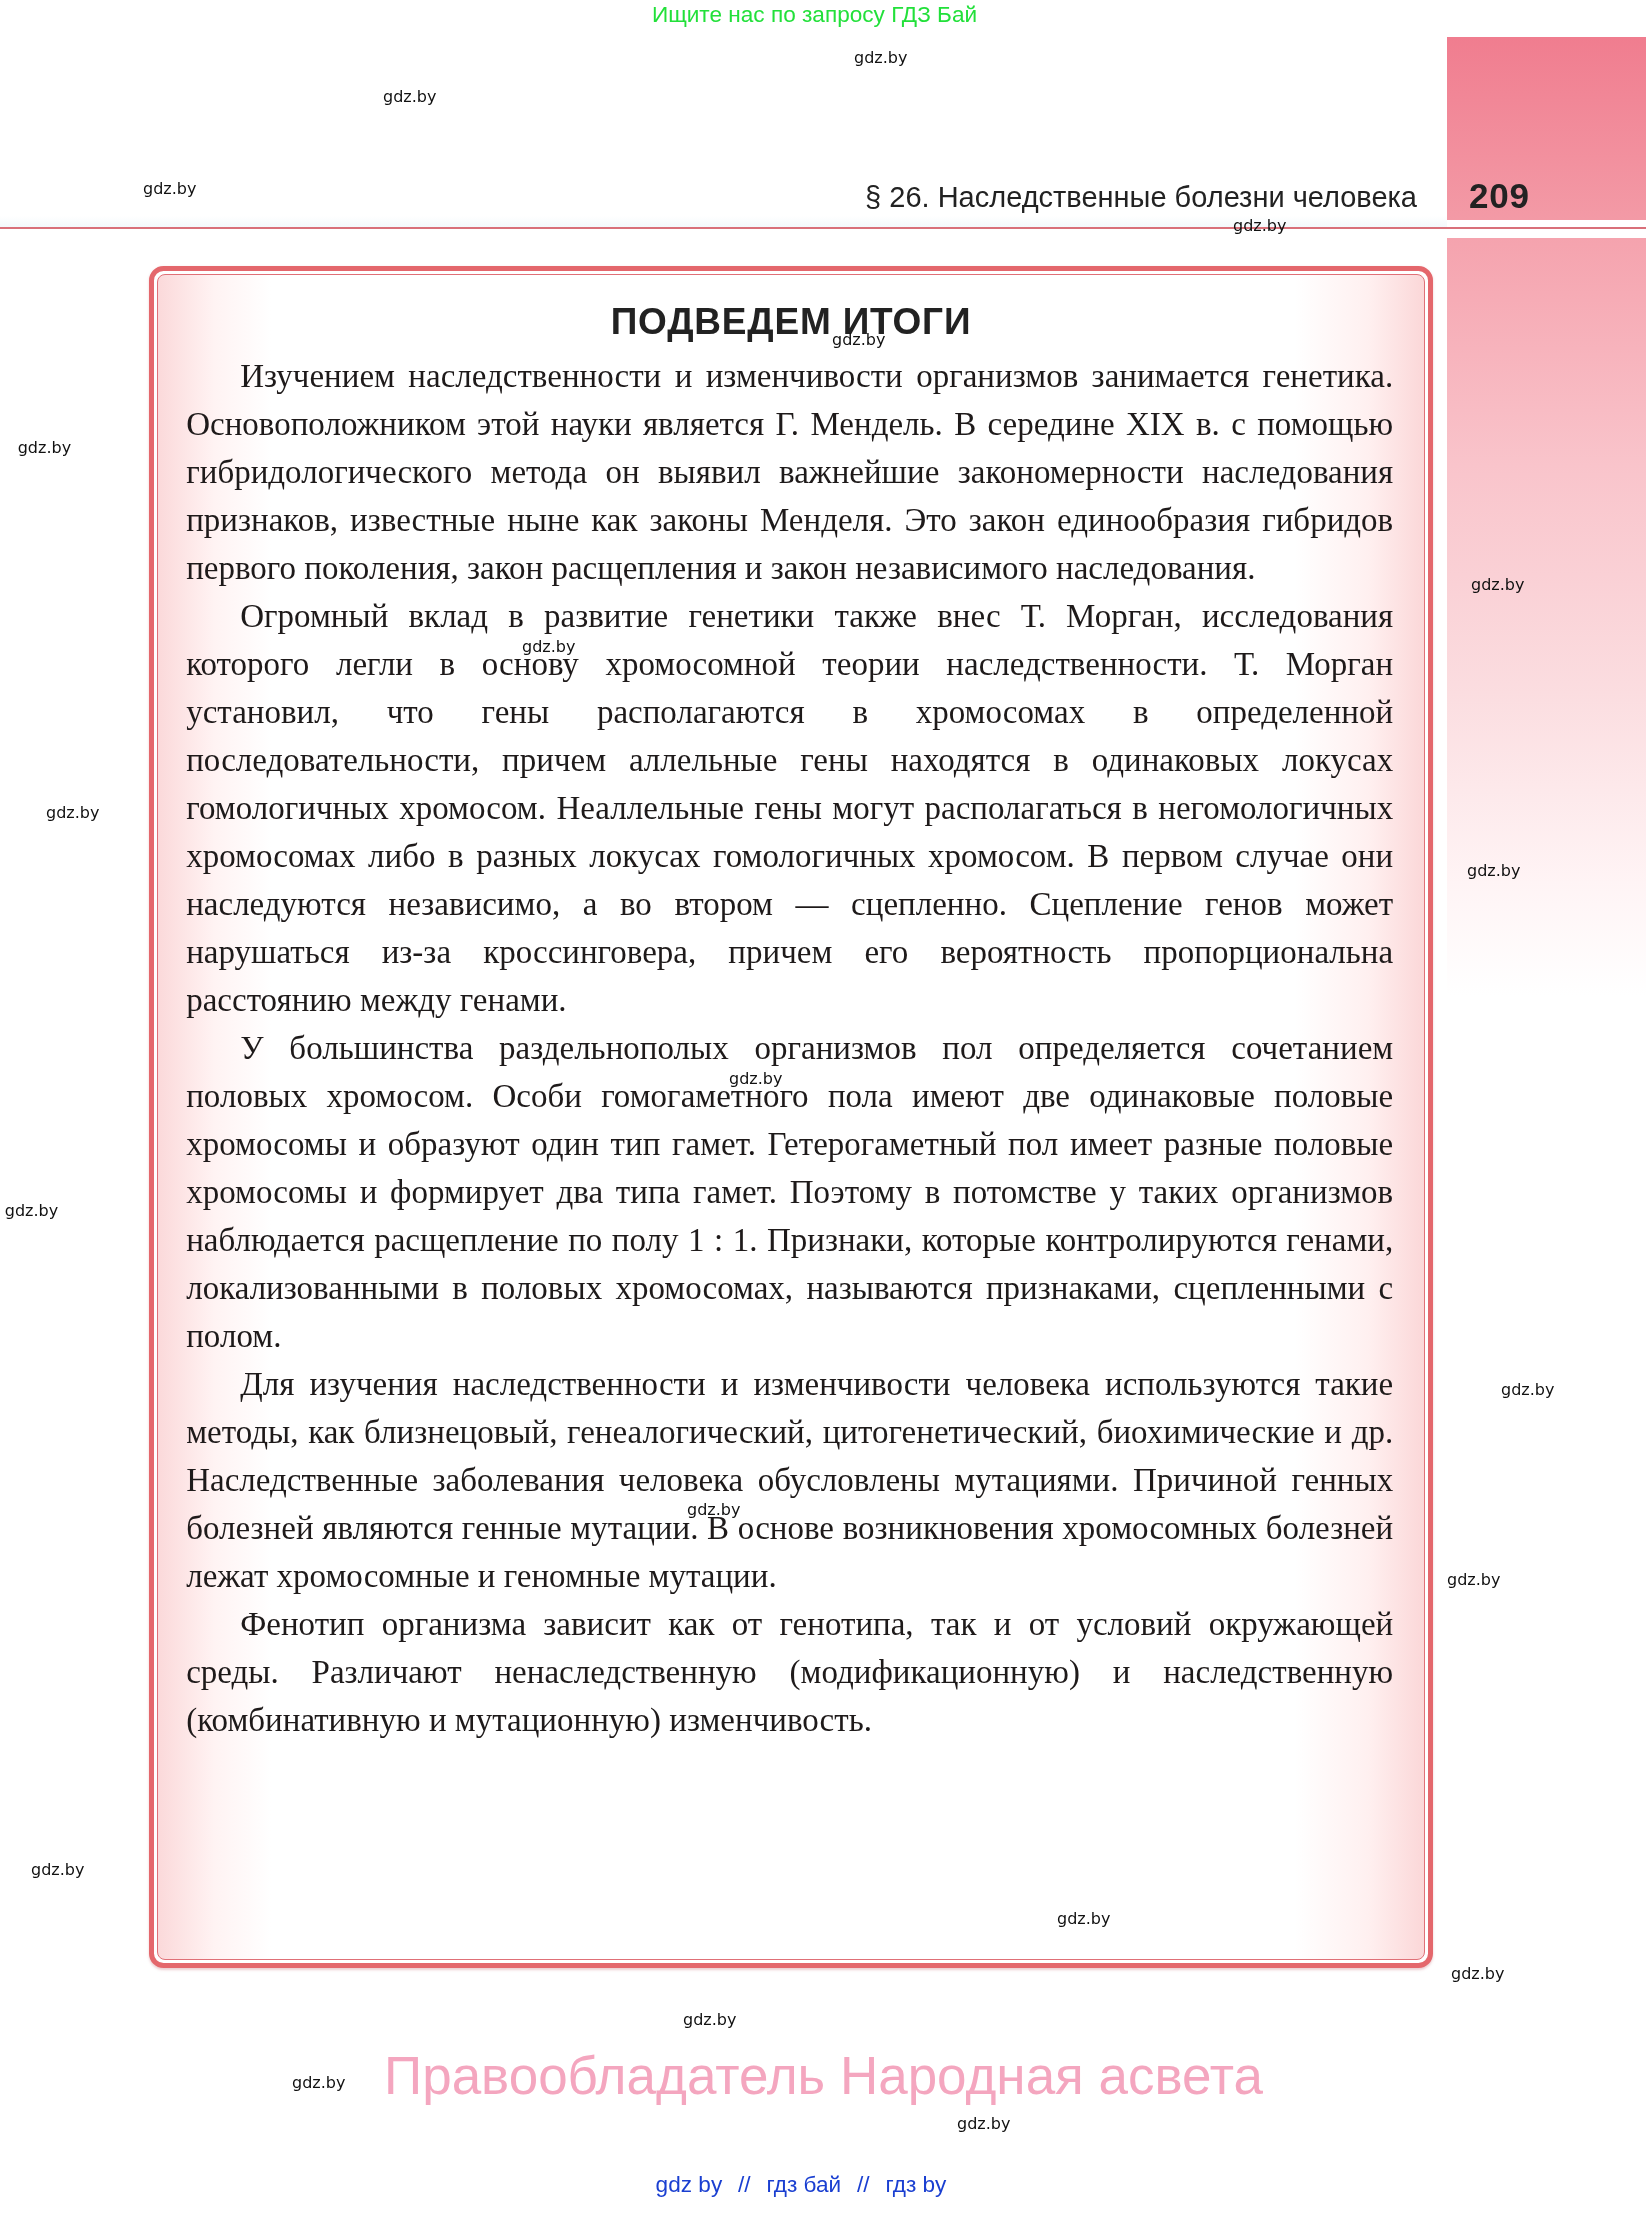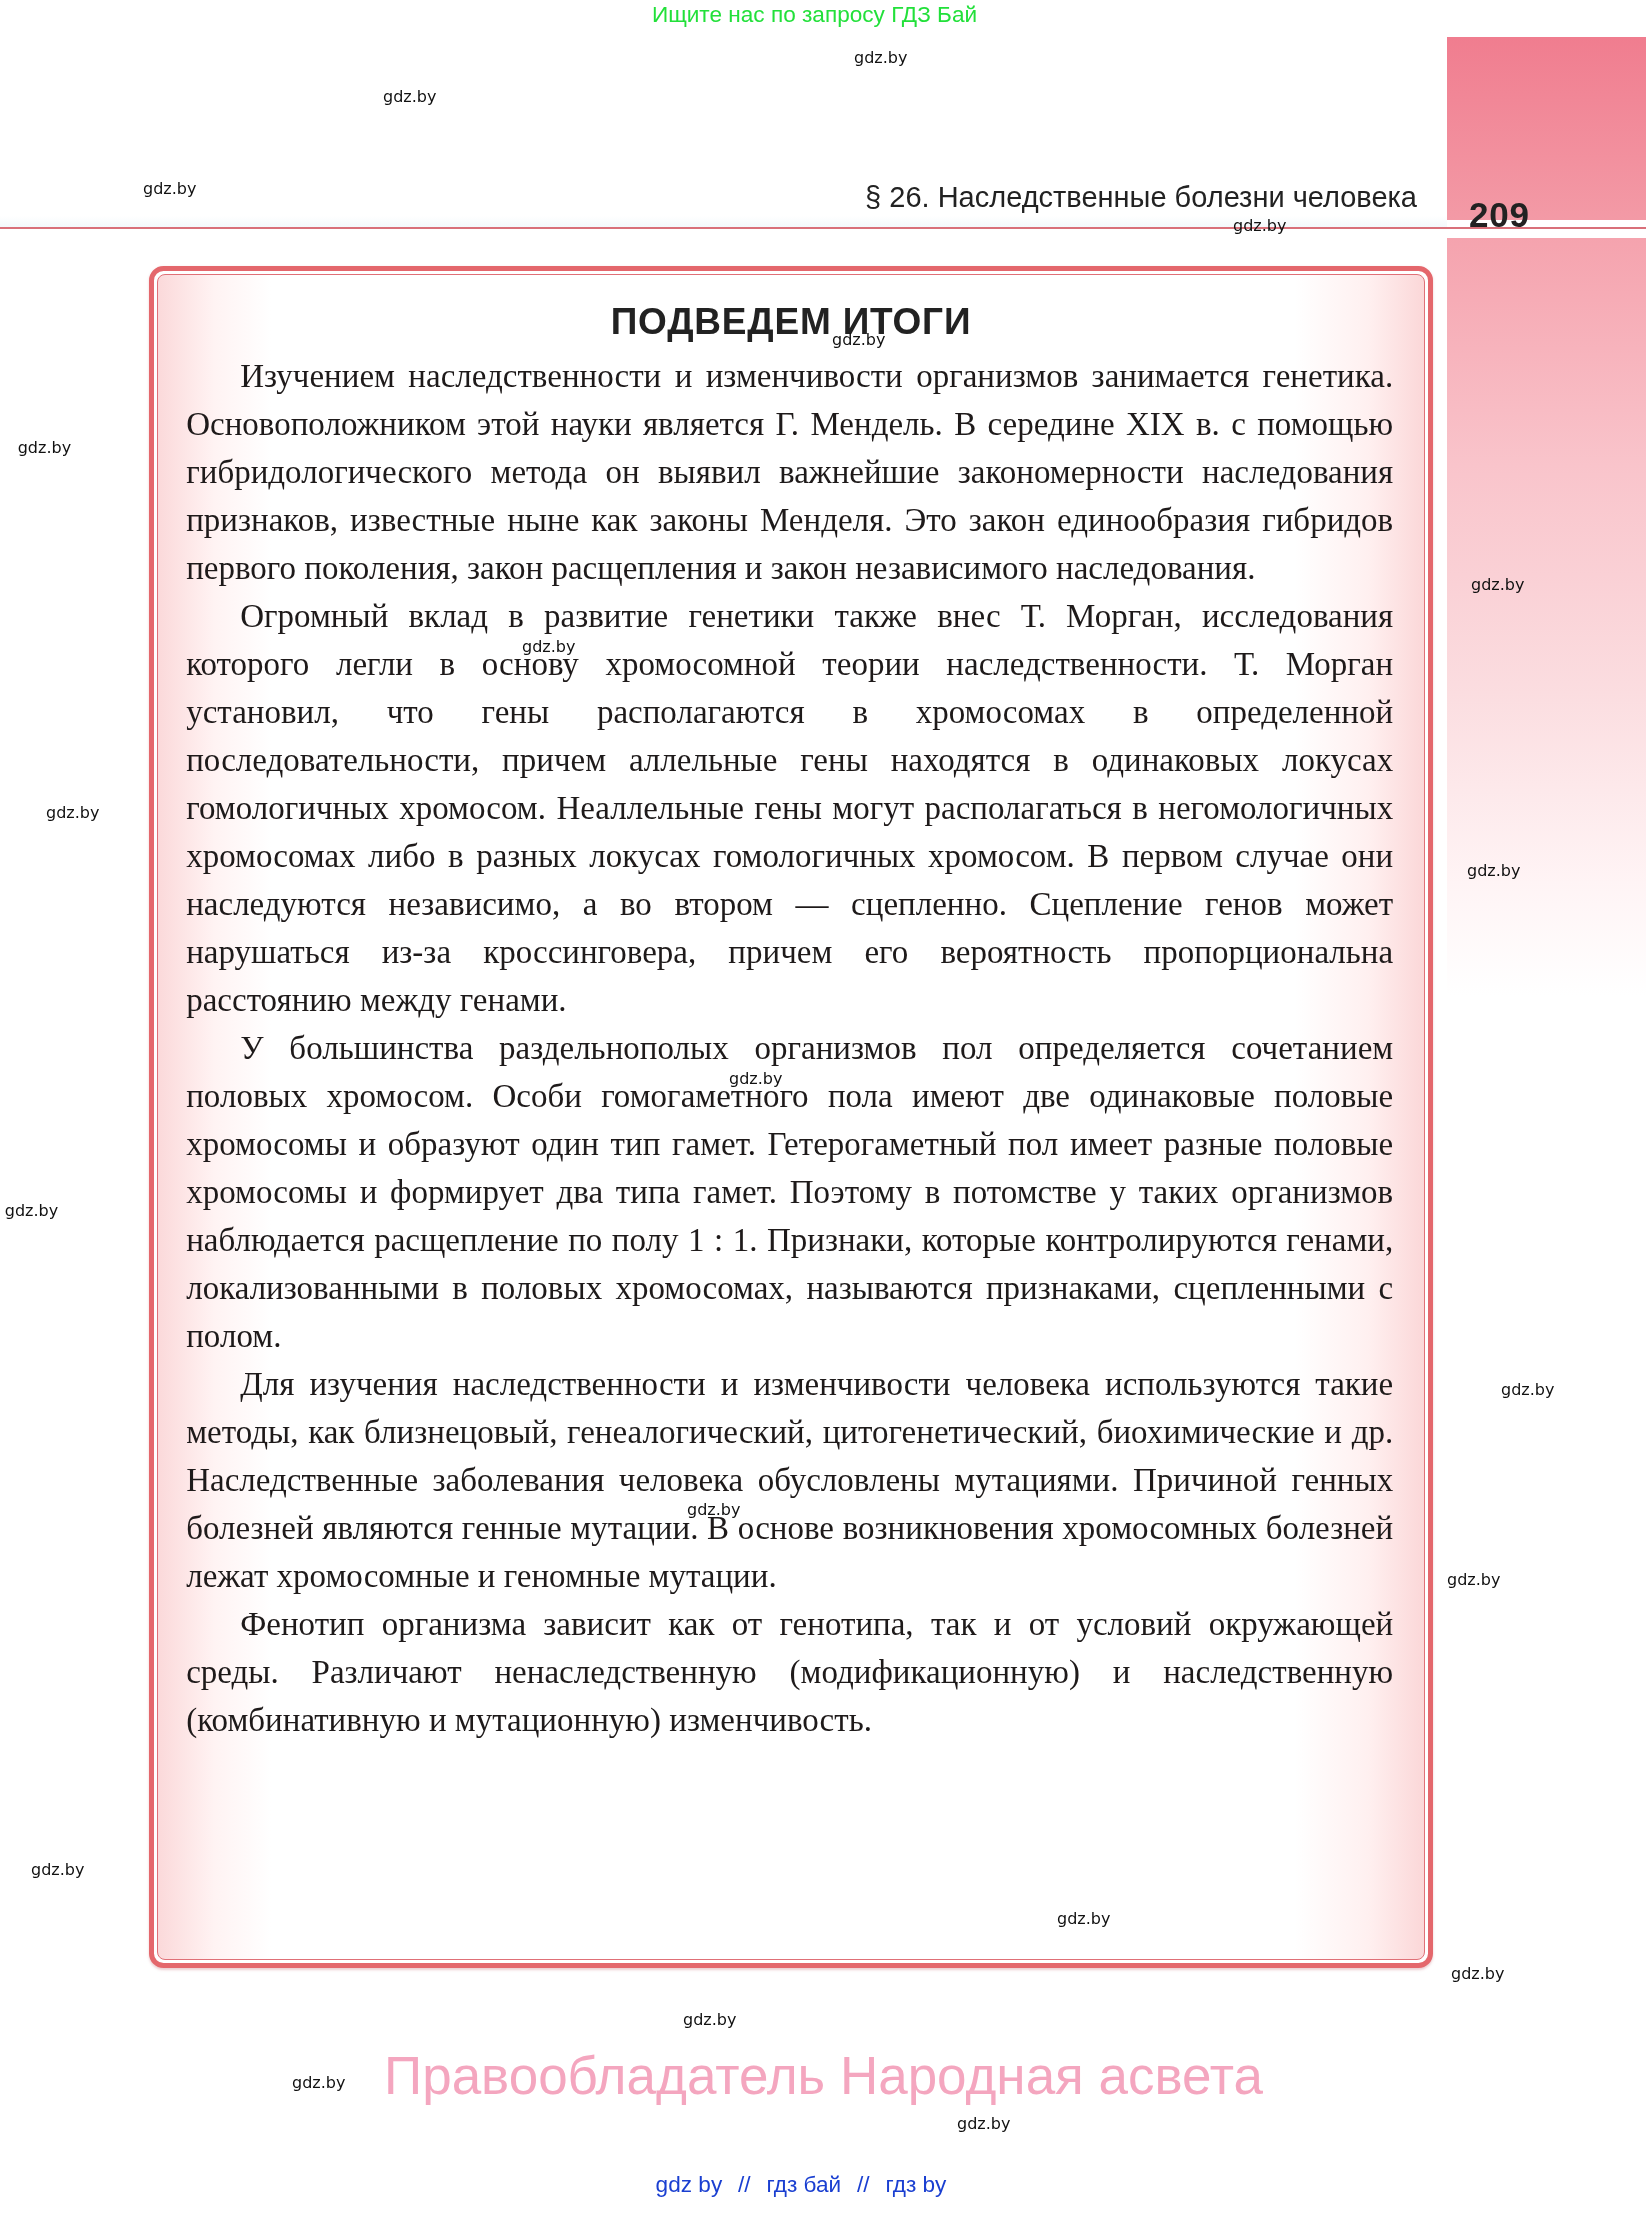--- a/index.html
+++ b/index.html
@@ -15,21 +15,21 @@
   .tab-upper {
     left: 1447px; top: 37px; width: 200px; height: 183px;
     background: linear-gradient(to bottom, #f07d8f 0%, #f39aa6 100%);
   }
   .tab-lower {
     left: 1447px; top: 238px; width: 200px; height: 758px;
     background: linear-gradient(to bottom, #f5a3ae 0%, #f9c4cb 30%, #fbdde0 60%, #fff4f5 85%, #ffffff 100%);
   }
   .page-number {
     left: 1469px; top: 176px; font-size: 35px; font-weight: bold; color: #222;
-    font-family: "Liberation Sans", sans-serif; letter-spacing: 0.8px; margin-top: 19px;
+    font-family: "Liberation Sans", sans-serif; letter-spacing: 0.8px;
   }
   .section-title {
     right: 230px; top: 181px; font-size: 29px; color: #222;
     font-family: "Liberation Sans", sans-serif; white-space: nowrap;
   }
   .header-rule {
     left: 0; top: 227px; width: 1647px; height: 2.4px; background: #d9707a;
   }
   .header-fade {
     left: 0; top: 216px; width: 1447px; height: 11.3px;

